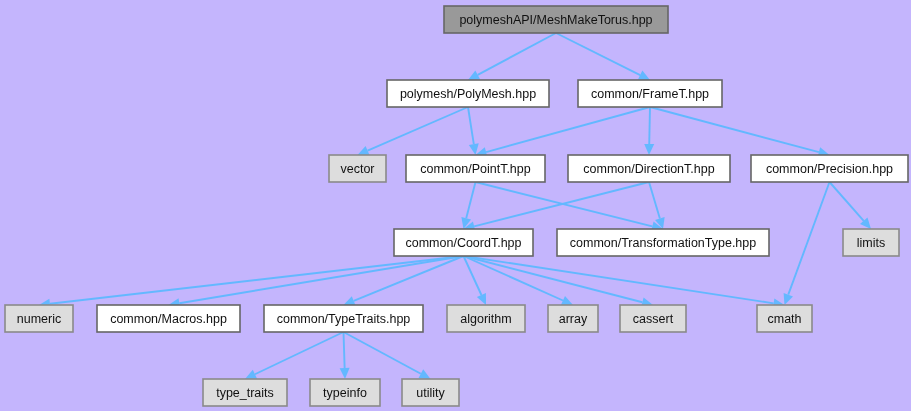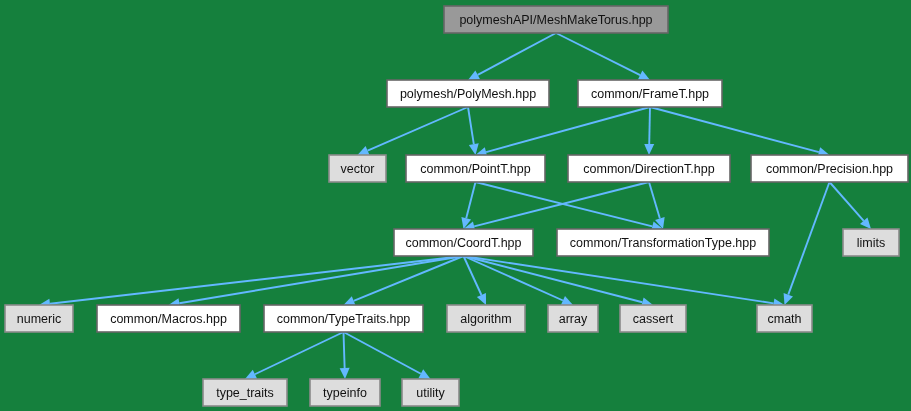--- a/index.html
+++ b/index.html
@@ -10,21 +10,21 @@
   body {
     width: 911px;
     height: 411px;
     overflow: hidden;
     font-family: "Liberation Sans", sans-serif;
   }
   #graph-root {
     position: relative;
     width: 911px;
     height: 411px;
-    background: #15803d;
+    background: #c4b5fd;
   }
   svg#graph-canvas {
     position: absolute;
     top: 0;
     left: 0;
     width: 911px;
     height: 411px;
     display: block;
   }
   .node-box {

